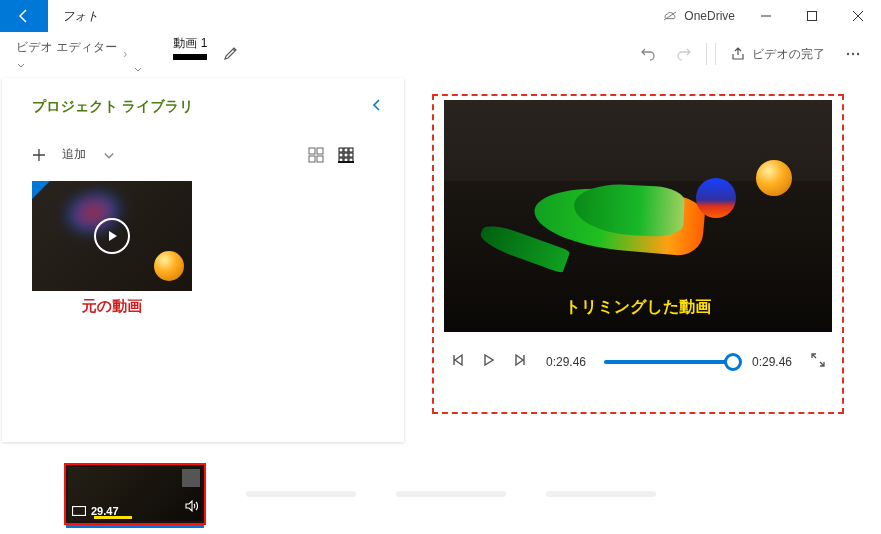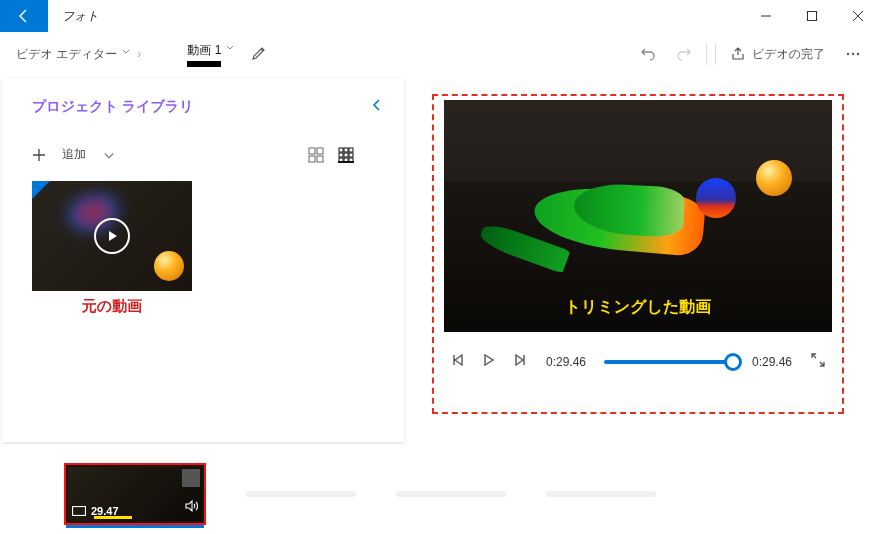--- a/index.html
+++ b/index.html
@@ -9,33 +9,33 @@
 .back-btn { width: 48px; background: #0078d7; color: #fff; display: flex; align-items: center; justify-content: center; }
 .back-btn svg { width: 16px; height: 16px; }
 .app-title { flex: 0 0 auto; padding: 0 14px; font-size: 12px; color: #222; display: flex; align-items: center; font-style: italic; }
 .title-spacer { flex: 1; }
 .onedrive { display: flex; align-items: center; gap: 6px; font-size: 12px; color: #444; padding: 0 8px; }
 .onedrive svg { width: 16px; height: 12px; }
 .winbtn { width: 46px; display: flex; align-items: center; justify-content: center; color: #333; }
 .winbtn svg { width: 10px; height: 10px; }
 
 .toolbar { height: 44px; display: flex; align-items: center; padding: 0 10px; color: #555; font-size: 12px; }
-.breadcrumb-item { padding: 4px 6px; display: flex; align-items: flex-start; gap: 4px; }
+.breadcrumb-item { padding: 4px 6px; display: flex; align-items: flex-start; gap: 4px; flex-direction: column; }
 .bc-sel { color: #111; border-bottom: 6px solid #000000; padding-bottom: 2px; margin-left: 40px; }
 .bc-sep { color: #aaa; }
 .pencil { margin-left: 10px; }
 .tb-spacer { flex: 1; }
 .tb-btn { display: flex; align-items: center; gap: 6px; padding: 6px 10px; color: #555; }
 .tb-btn svg { width: 16px; height: 16px; }
 .tb-div { width: 1px; height: 22px; background: #ddd; margin: 0 4px; }
 
 .content { display: flex; height: 368px; }
 .library { width: 402px; background: #fff; padding: 20px 20px 10px 30px; box-shadow: 0 1px 3px rgba(0,0,0,.15); margin: 2px 0 2px 2px; position: relative; }
 .lib-head { display: flex; align-items: center; justify-content: space-between; margin-bottom: 30px; }
-.lib-title { font-size: 14px; color: #8b5cf6; font-weight: 600; }
+.lib-title { font-size: 14px; color: #4d7c0f; font-weight: 600; }
 .collapse-btn { color: #0078d7; }
 .collapse-btn svg { width: 14px; height: 14px; }
 .lib-tools { display: flex; align-items: center; justify-content: space-between; margin-bottom: 18px; }
 .add-btn { display: flex; align-items: center; gap: 16px; font-size: 12px; color: #444; }
 .add-btn svg { width: 14px; height: 14px; }
 .view-toggle { display: flex; gap: 14px; align-items: center; margin-right: 30px; }
 .view-toggle .vt { width: 16px; height: 16px; color: #666; }
 .view-toggle .vt.sel { color: #111; border-bottom: 2px solid #111; padding-bottom: 3px; }
 
 .thumb { width: 160px; height: 110px; background: linear-gradient(135deg,#2a241f 0%, #1a140f 100%); position: relative; overflow: hidden; }
@@ -79,20 +79,27 @@
 <body>
 
 <div class="titlebar">
   <div class="back-btn">
     <svg viewBox="0 0 16 16">
         <path d="M10 2 L4 8 L10 14" stroke="#fff" stroke-width="1.5" fill="none"></path>
       </svg>
   </div>
   <div class="app-title">フォト</div>
   <div class="title-spacer"></div>
+  <div class="onedrive">
+    <svg viewBox="0 0 24 16">
+        <path d="M6 12a4 4 0 0 1 2-7 5 5 0 0 1 9 1 3.5 3.5 0 0 1 1 6H6z" fill="none" stroke="#666" stroke-width="1.3"></path>
+        <line x1="3" y1="14" x2="21" y2="2" stroke="#666" stroke-width="1.3"></line>
+      </svg>
+    <span>OneDrive</span>
+  </div>
   <div class="winbtn">
       <svg viewBox="0 0 10 10">
         <line x1="0" y1="5" x2="10" y2="5" stroke="#333" stroke-width="1"></line>
       </svg>
     </div>
   <div class="winbtn">
       <svg viewBox="0 0 10 10">
         <rect x="0.5" y="0.5" width="9" height="9" fill="none" stroke="#333" stroke-width="1"></rect>
       </svg>
     </div>

